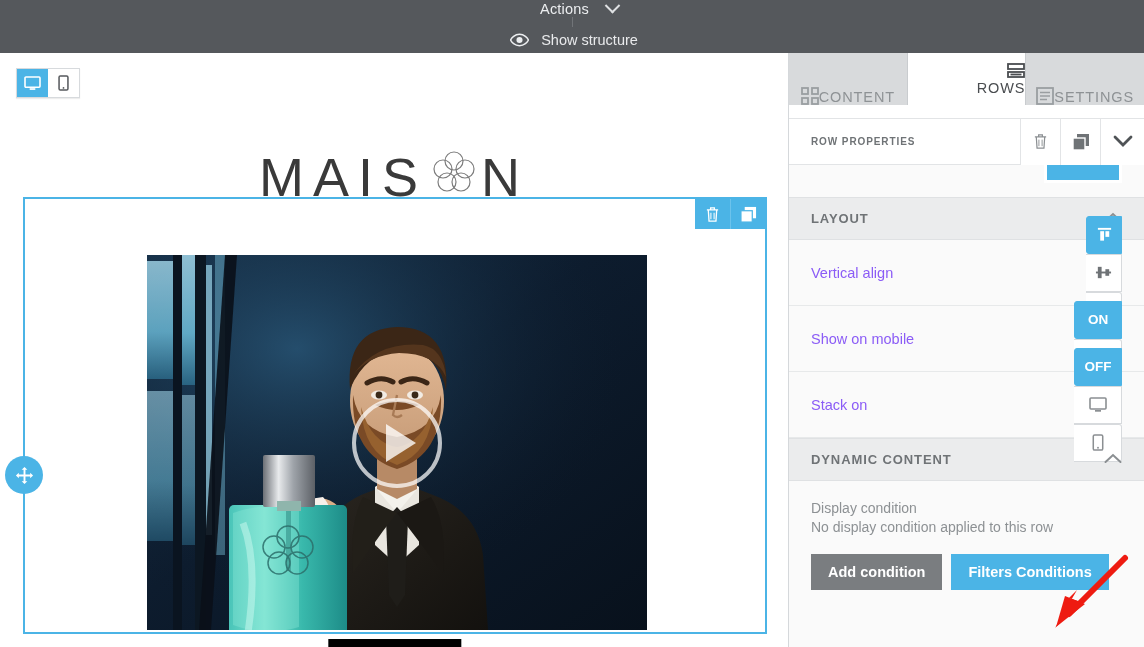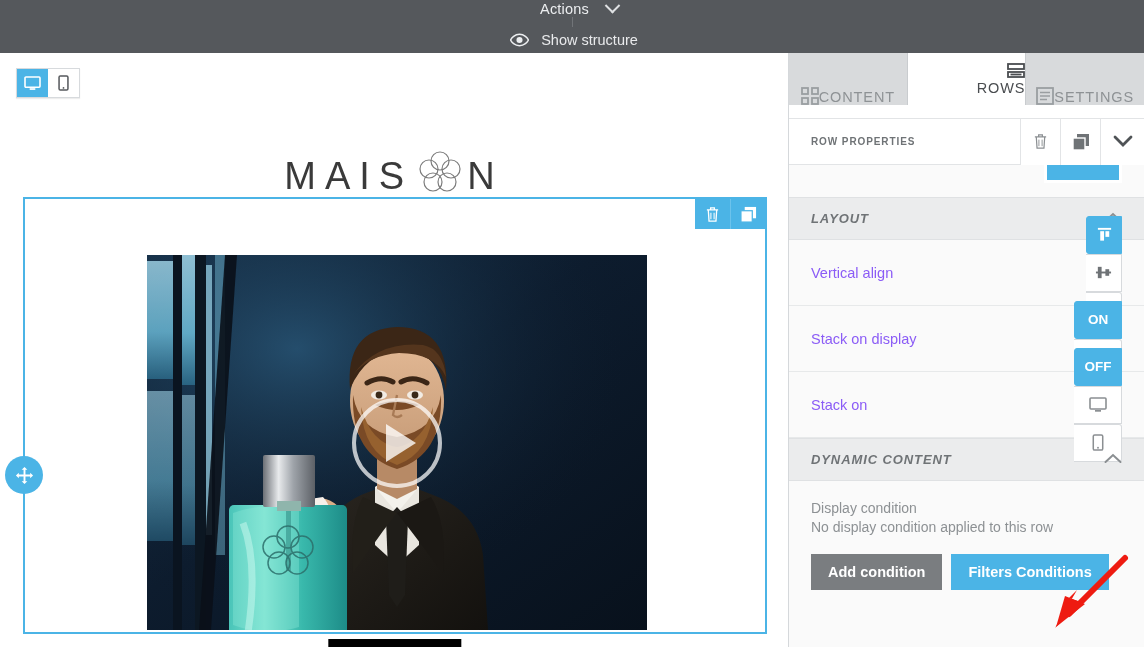--- a/index.html
+++ b/index.html
@@ -45,21 +45,21 @@
     cursor: pointer; background: #fff;
   }
   .device-btn.active { background: #4bb4e6; }
 
   .logo-wrap {
     position: absolute; top: 95px; left: 0; width: 788px;
     display: flex; flex-direction: column; align-items: center;
   }
   .logo-main {
     font-family: "Liberation Sans", sans-serif;
-    font-size: 38px; letter-spacing: 9px; color: #3a3a3a; font-weight: 300;
+    font-size: 54px; letter-spacing: 9px; color: #3a3a3a; font-weight: 300;
     display: flex; align-items: center; line-height: 1;
   }
   .logo-flower { display: inline-block; margin: 0 2px; }
   .logo-sub {
     margin-top: 17px; font-size: 17px; letter-spacing: 8.5px;
     color: #4a4a4a; font-weight: 300;
   }
 
   .row-selected {
     position: absolute; left: 23px; top: 144px; width: 744px; height: 437px;
@@ -114,21 +114,20 @@
   }
   .tab:last-child { border-right: none; }
   .tab.active { background: #fff; color: #4a4d50; flex-direction: column; }
   .tab-gap { height: 14px; background: #fff; border-bottom: 1px solid #e2e4e6; }
 
   .section-head {
     display: flex; align-items: center; height: 43px;
     background: #ebeced; border-top: 1px solid #dfe1e3; border-bottom: 1px solid #dfe1e3;
     font-size: 13px; font-weight: bold; letter-spacing: .9px; color: #6f7376;
     padding-left: 22px;
-    font-style: italic;
   }
   .section-head .chev { margin-left: auto; margin-right: 22px; }
   .row-props-head {
     display: flex; align-items: center; height: 46px; background: #fff;
     border-bottom: 1px solid #e2e4e6;
   }
   .row-props-title {
     flex: 1; padding-left: 22px; font-size: 10px; font-weight: bold;
     letter-spacing: .9px; color: #6f7376;
   }
@@ -469,21 +468,21 @@
           <svg width="17" height="17" viewBox="0 0 18 18">
             <rect x="4.5" y="2.5" width="4" height="10" fill="#6f7376"></rect>
             <rect x="10" y="6.5" width="4" height="6" fill="#6f7376"></rect>
             <rect x="2" y="14" width="14" height="2" fill="#6f7376"></rect>
           </svg>
         </div>
       </div>
     </div>
 
     <div class="prop-row">
-      <span class="prop-label">Stack on display</span>
+      <span class="prop-label">Show on mobile</span>
       <div class="seg">
         <div class="seg-btn active wide">ON</div>
         <div class="seg-btn wide">OFF</div>
       </div>
     </div>
 
 
     <div class="prop-row">
       <span class="prop-label">Stack on</span>
       <div class="seg">

